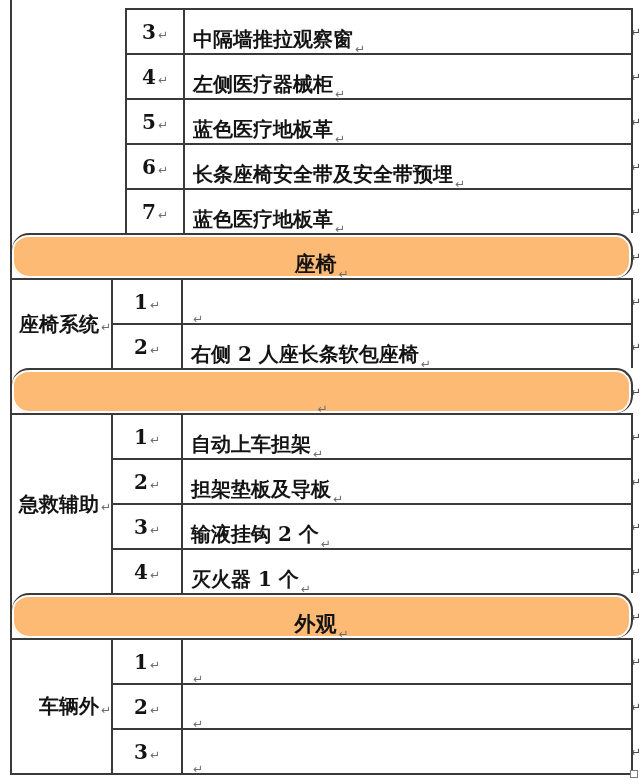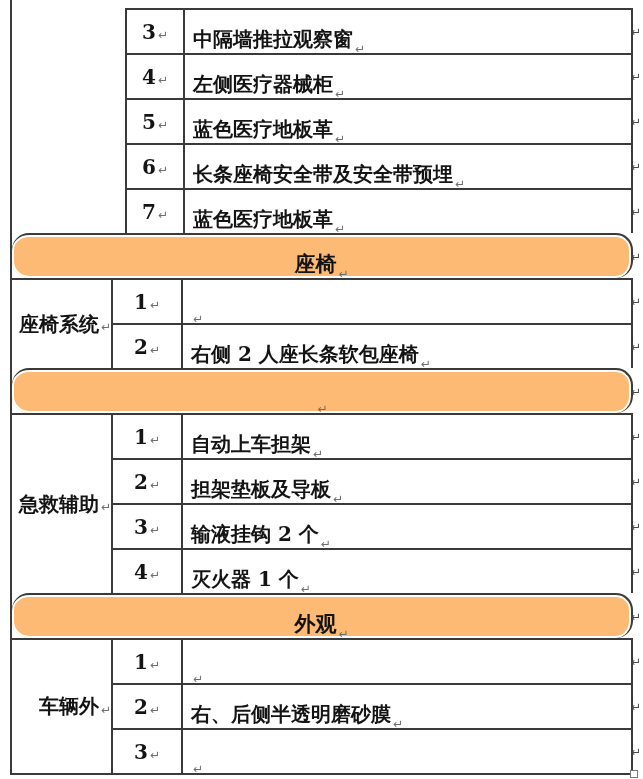--- a/index.html
+++ b/index.html
@@ -249,21 +249,20 @@
             </div>
           <span class="eol">↵</span>
         </div>
 
         <div class="row">
           <div class="num">
               <span>2</span>
               <span class="pm">↵</span>
             </div>
           <div class="desc">
-              <span>右、后侧半透明磨砂膜</span>
               <span class="pm">↵</span>
             </div>
           <span class="eol">↵</span>
         </div>
 
         <div class="row">
           <div class="num">
               <span>3</span>
               <span class="pm">↵</span>
             </div>

